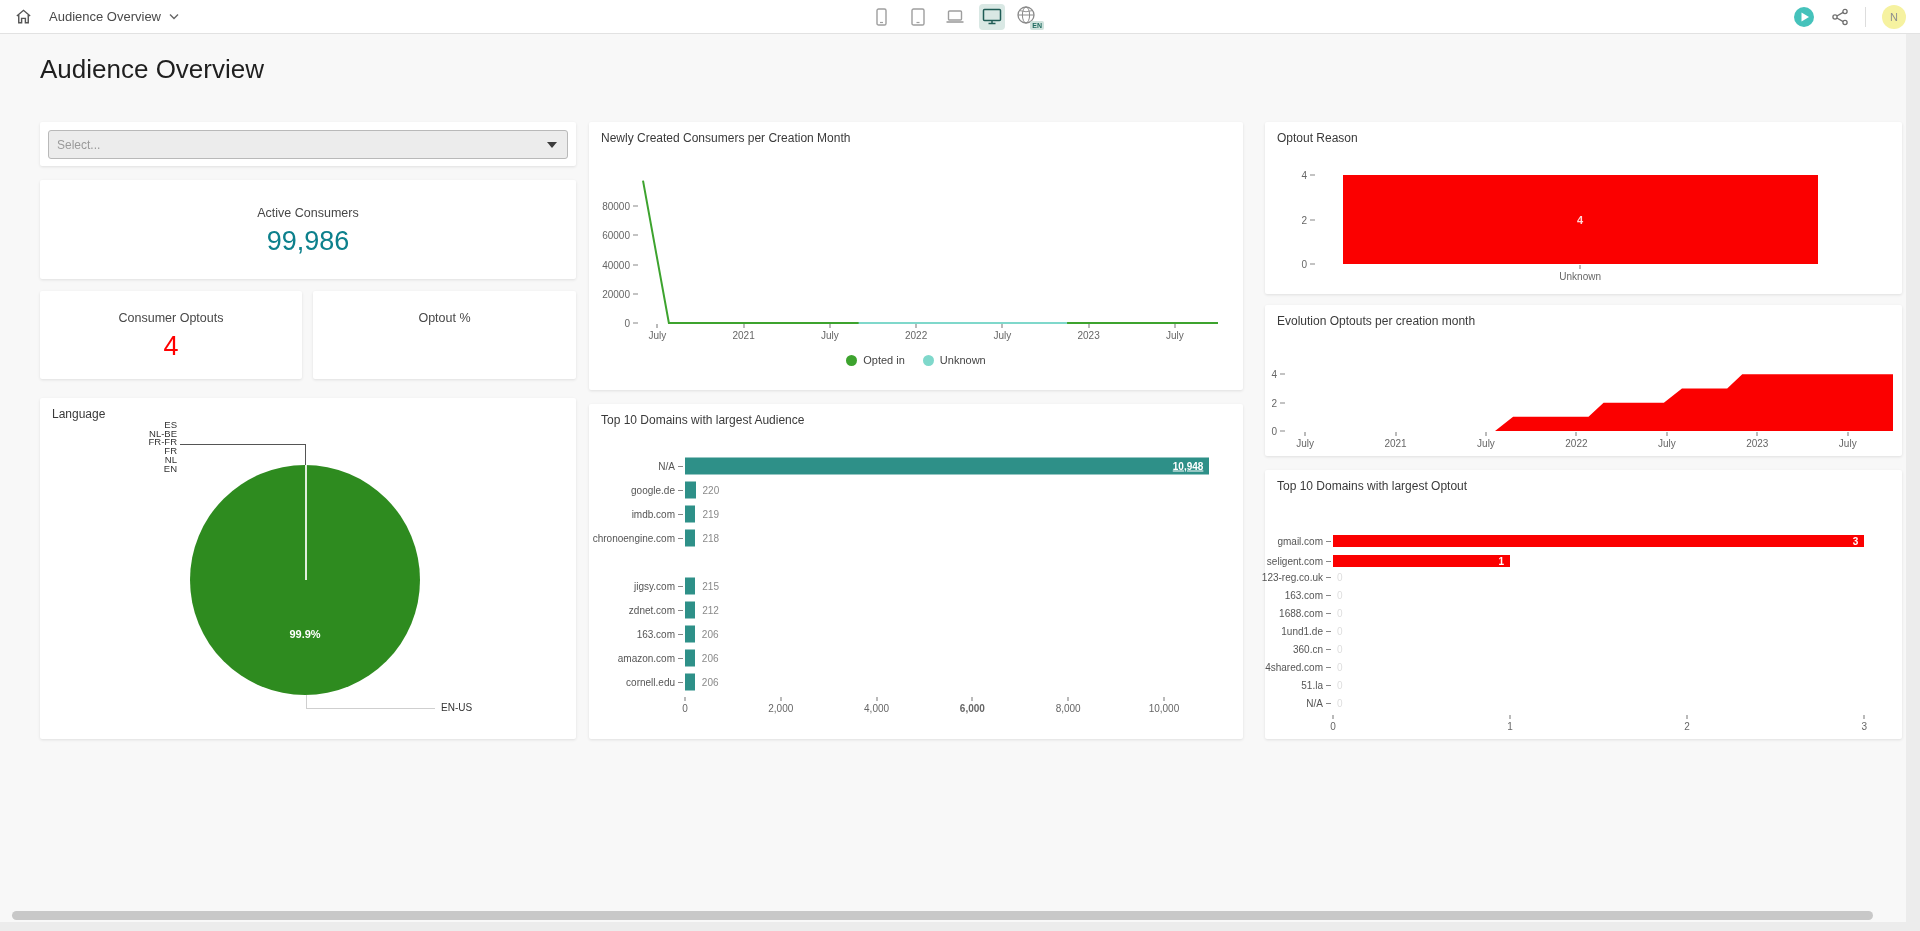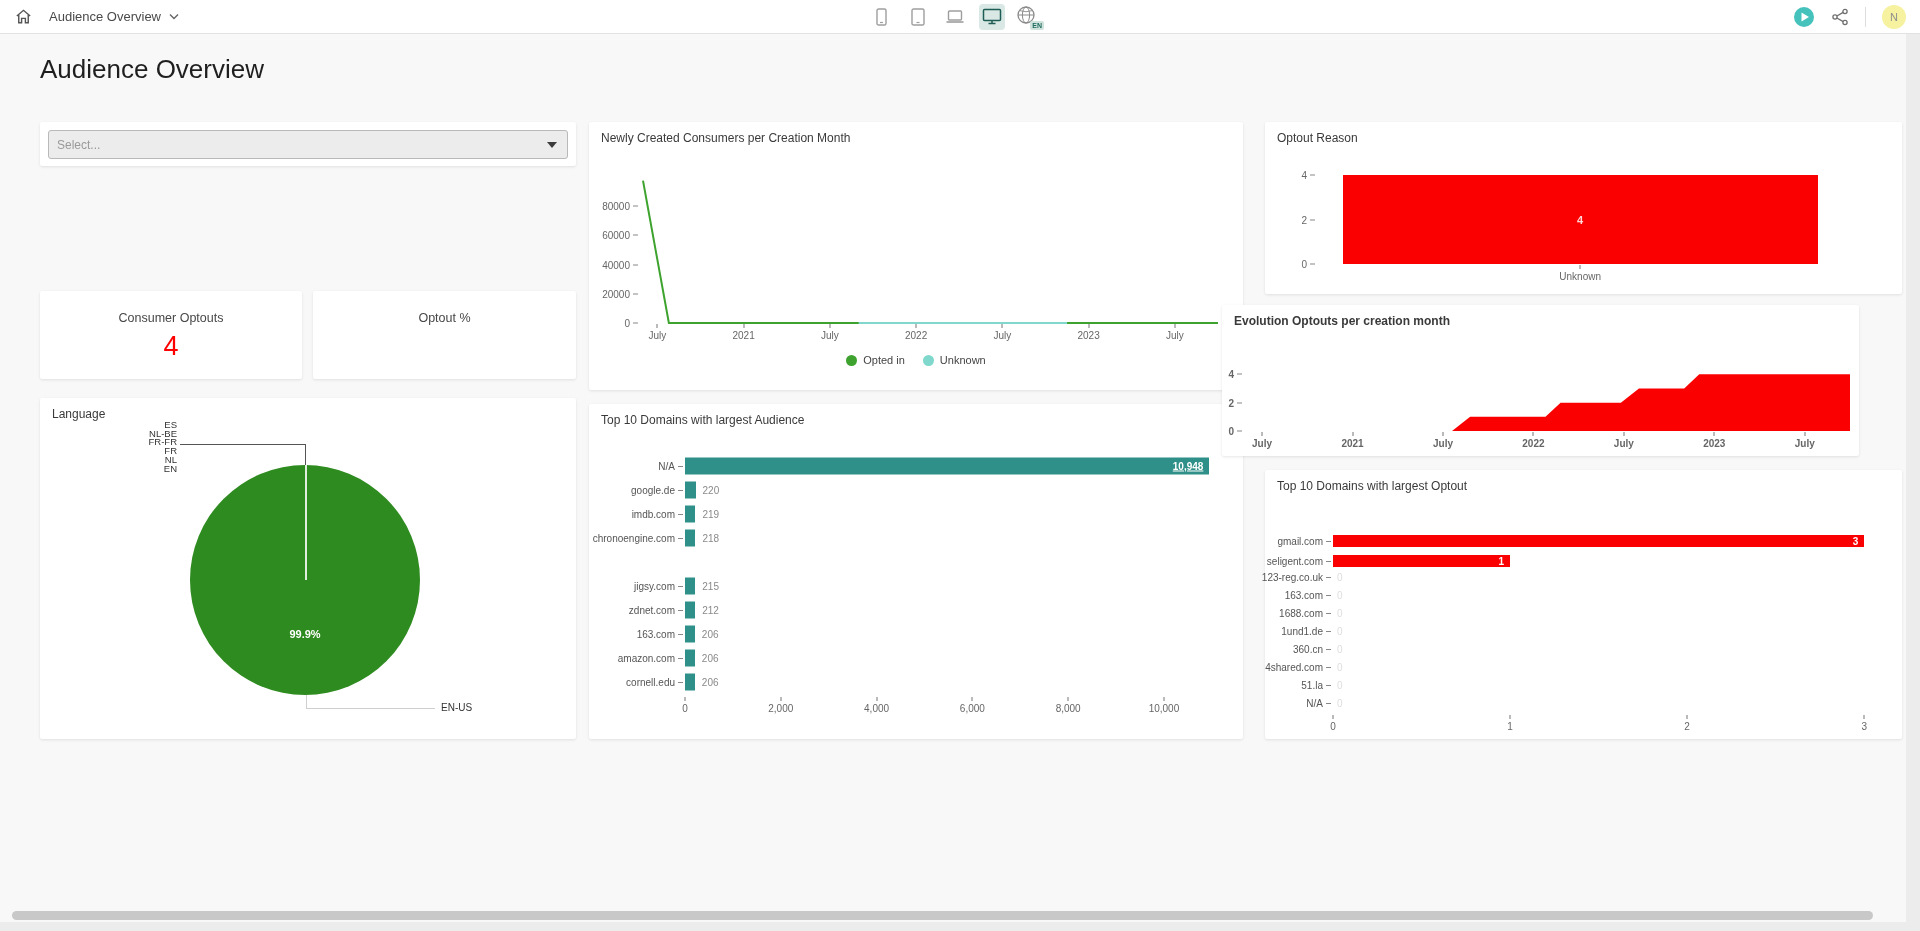--- a/index.html
+++ b/index.html
@@ -27,21 +27,21 @@
   .card-title{position:absolute;left:12px;top:9px;font-size:12px;color:#3a3a3a;}
   
   #card-select{left:40px;top:88px;width:536px;height:44px;}
   #card-active{left:40px;top:146px;width:536px;height:99px;}
   #card-optouts{left:40px;top:257px;width:262px;height:88px;}
   #card-pct{left:313px;top:257px;width:263px;height:88px;}
   #card-language{left:40px;top:364px;width:536px;height:341px;}
   #card-chart1{left:589px;top:88px;width:654px;height:268px;}
   #card-chart2{left:589px;top:370px;width:654px;height:335px;}
   #card-reason{left:1265px;top:88px;width:637px;height:172px;}
-  #card-evol{left:1222px;top:271px;width:637px;height:151px;font-weight:bold;}
+  #card-evol{left:1265px;top:271px;width:637px;height:151px;}
   #card-optout2{left:1265px;top:436px;width:637px;height:269px;}
   
   .select-box{position:absolute;left:8px;top:8px;right:8px;height:27px;background:#ececec;
               border:1px solid #b9b9b9;border-radius:3px;display:flex;align-items:center;cursor:pointer;}
   .select-ph{margin-left:8px;font-size:12px;color:#9a9a9a;}
   .select-caret{position:absolute;right:10px;width:0;height:0;border-left:5px solid transparent;
                 border-right:5px solid transparent;border-top:6px solid #3c3c3c;}
   
   .kpi{position:absolute;left:0;right:0;text-align:center;}
   .kpi-label{font-size:12.5px;color:#474747;font-weight:500;}
@@ -170,20 +170,26 @@
 <div class="canvas">
   <div class="page-title">Audience Overview</div>
 
   <div class="card" id="card-select">
     <div class="select-box">
       <span class="select-ph">Select...</span>
       <span class="select-caret"></span>
     </div>
   </div>
 
+  <div class="card" id="card-active">
+    <div class="kpi" style="top:26px;">
+      <div class="kpi-label">Active Consumers</div>
+      <div class="kpi-value teal-v">99,986</div>
+    </div>
+  </div>
   <div class="card" id="card-optouts">
     <div class="kpi" style="top:20px;">
       <div class="kpi-label">Consumer Optouts</div>
       <div class="kpi-value red-v">4</div>
     </div>
   </div>
   <div class="card" id="card-pct">
     <div class="kpi" style="top:20px;">
       <div class="kpi-label">Optout %</div>
     </div>
@@ -320,21 +326,21 @@
           <div class="hbarbar" style="width: 1.80702%; height: 17px; background: rgb(46, 144, 136);"></div>
           <div class="hval" style="left: calc(1.80702% + 7px);">206</div>
         </div>
         <div class="xmark" style="left: 0%; top: calc(100% + 3px);"></div>
         <div class="xlab" style="left: 0%; top: calc(100% + 9px);">0</div>
         <div class="xmark" style="left: 17.5439%; top: calc(100% + 3px);"></div>
         <div class="xlab" style="left: 17.5439%; top: calc(100% + 9px);">2,000</div>
         <div class="xmark" style="left: 35.0877%; top: calc(100% + 3px);"></div>
         <div class="xlab" style="left: 35.0877%; top: calc(100% + 9px);">4,000</div>
         <div class="xmark" style="left: 52.6316%; top: calc(100% + 3px);"></div>
-        <div class="xlab" style="left: 52.6316%; top: calc(100% + 9px);">6,000</div>
+        <div class="xlab" style="left: 52.6316%; top: calc(100% + 9px); font-weight: bold;">6,000</div>
         <div class="xmark" style="left: 70.1754%; top: calc(100% + 3px);"></div>
         <div class="xlab" style="left: 70.1754%; top: calc(100% + 9px);">8,000</div>
         <div class="xmark" style="left: 87.7193%; top: calc(100% + 3px);"></div>
         <div class="xlab" style="left: 87.7193%; top: calc(100% + 9px);">10,000</div>
       </div>
   </div>
 
   <div class="card" id="card-reason">
     <div class="card-title">Optout Reason</div>
     <div class="chart-plot">

